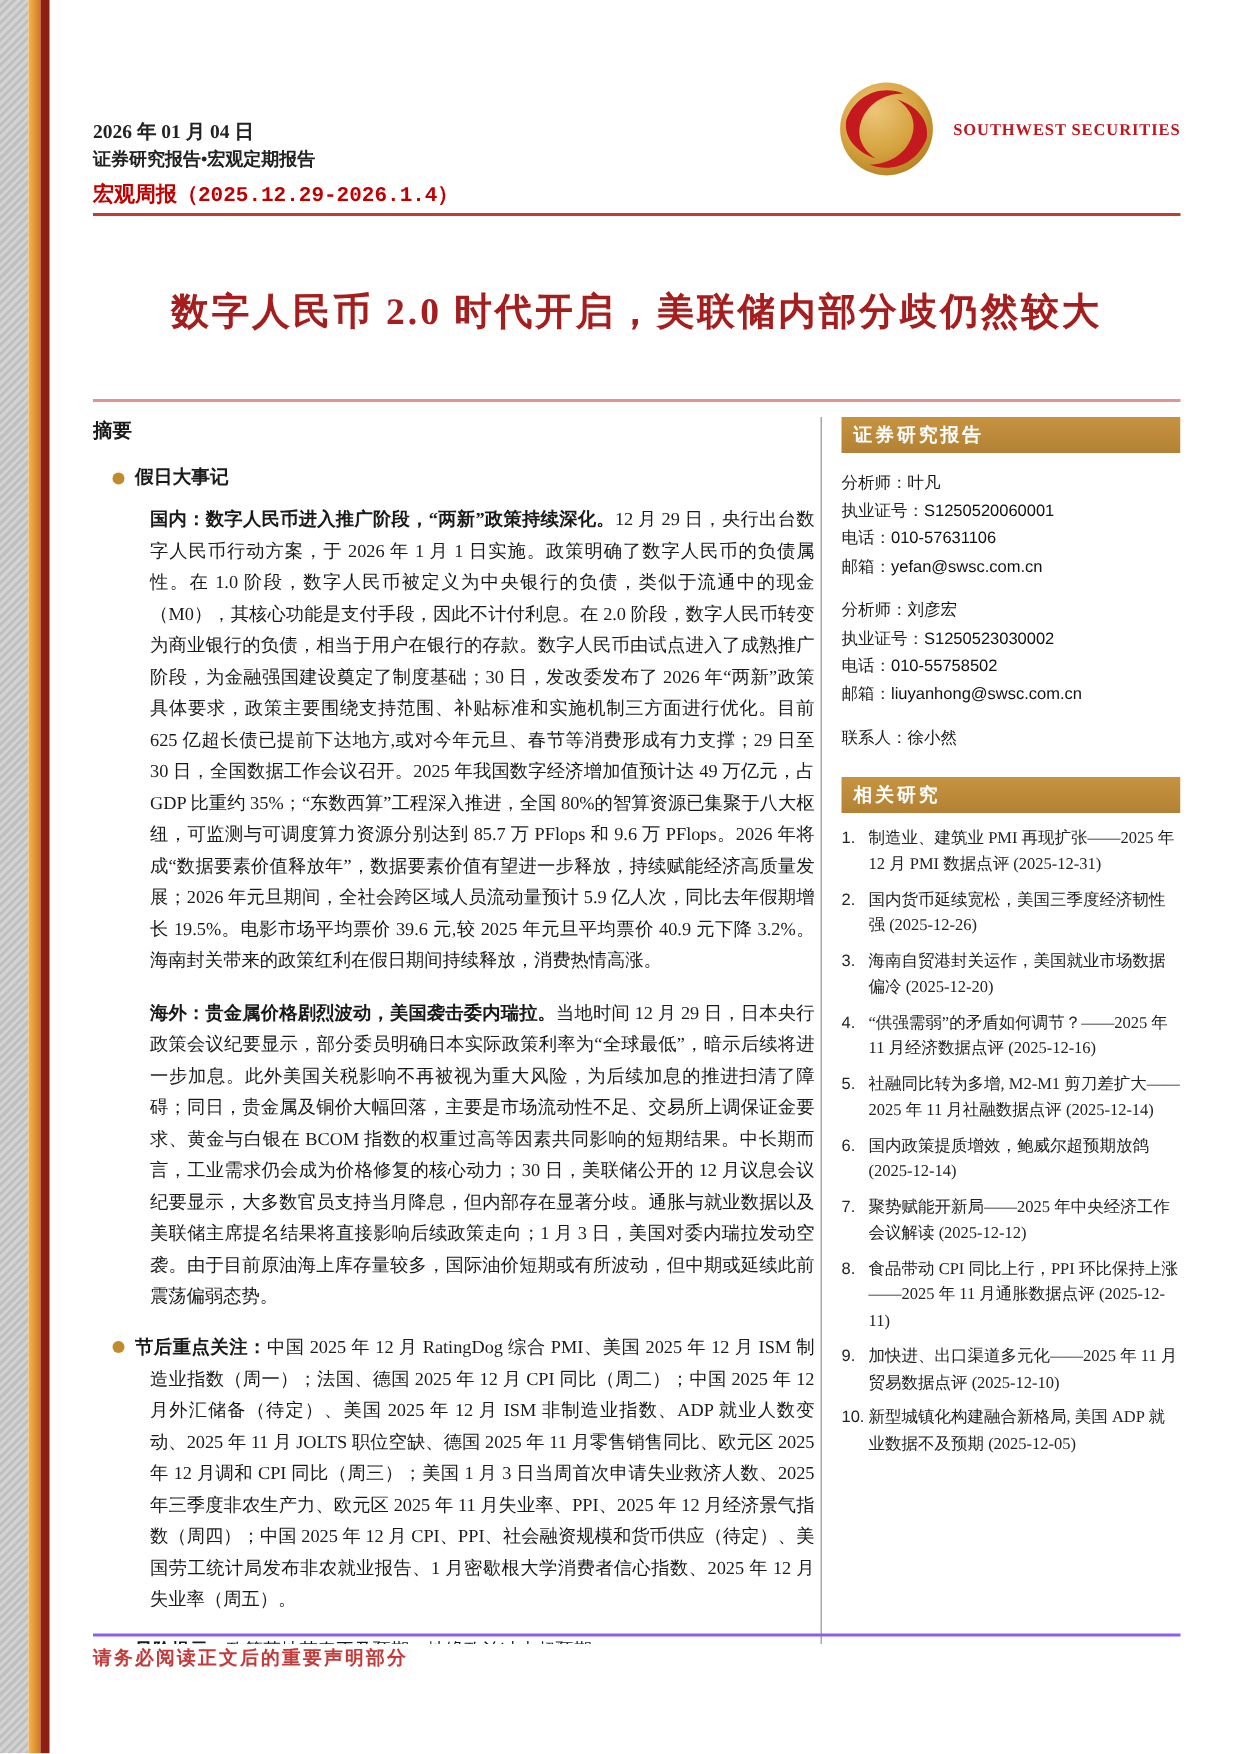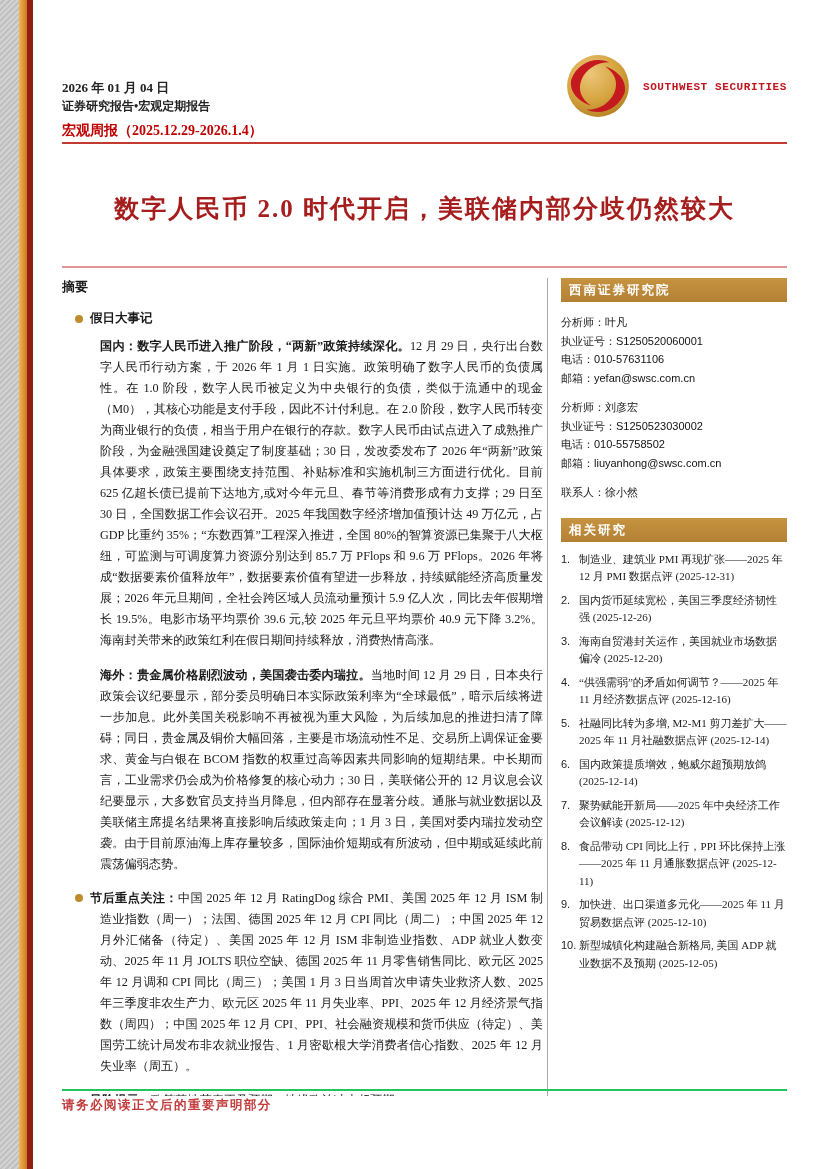--- a/index.html
+++ b/index.html
@@ -17,27 +17,27 @@
   .lb-orange { position:absolute; left:19px; top:0; bottom:0; width:8px;
     background:linear-gradient(to right,#f4b452,#d0791f); }
   .lb-red { position:absolute; left:27px; top:0; bottom:0; width:6px; background:#8e1f12; }
 
   .content { position:absolute; left:62px; top:0; width:725px; }
 
   
   .hdr { position:relative; height:142px; padding-top:79px; }
   .hdr-date { font-size:13px; font-weight:bold; line-height:17px; color:#222; }
   .hdr-cat  { font-size:12px; font-weight:bold; line-height:17px; margin-top:2px; color:#222; }
-  .hdr-period { font-size:14px; font-weight:bold; line-height:20px; margin-top:6px; color:#c00000; }
+  .hdr-period { font-size:14px; font-weight:bold; line-height:20px; margin-top:6px; color:#c00000;font-family:Liberation Mono, monospace; }
   .logo { position:absolute; right:0; top:53px; display:flex; align-items:center; }
   .logo-sphere { width:66px; height:66px; }
   .logo-txt { margin-left:12px; }
   .logo-cn { font-size:29px; line-height:36px; font-weight:bold; color:#c0161f; letter-spacing:7px; white-space:nowrap; }
   .logo-en { font-size:11px; line-height:14px; font-weight:bold; color:#c0161f; letter-spacing:0.6px; margin-top:2px;
-    font-family:Liberation Mono, monospace; }
+    font-family:Liberation Serif, serif; }
   .hdr-rule { border-top:2px solid #c33a33; }
 
   
   .title { margin-top:48px; font-size:25px; line-height:34px; font-weight:bold;
     color:#a61d1d; text-align:center; letter-spacing:2px; }
   .title-rule { margin-top:40px; border-top:2px solid #e09595; }
 
   
   .cols { display:flex; margin-top:10px; height:818px; overflow:hidden; }
   .main-col { width:481px; font-size:12.2px; line-height:21px; text-align:justify; }
@@ -59,21 +59,21 @@
   .side-head.related { margin-top:16px; }
   .person { margin-top:11px; font-size:11px; line-height:18.5px; color:#222; }
   .pline .pv { color:#111; }
   .related-list { margin-top:9px; font-size:11px; line-height:17.5px; color:#222; }
   .rel-item { display:flex; margin-bottom:6px; }
   .rel-no { width:18px; flex-shrink:0; font-family:"Liberation Sans","DejaVu Sans",sans-serif; }
   .rel-text { flex:1; }
 
   
   .footer { position:absolute; left:62px; width:725px; top:1089px;
-    border-top:2px solid #22c55e; padding-top:6px; }
+    border-top:2px solid #8b5cf6; padding-top:6px; }
   .footer-text { color:#c23b3b; font-size:12.5px; font-weight:bold; letter-spacing:1.5px; }
 </style>
 </head>
 <body>
 
 <div class="page">
 
   <div class="leftbar">
     <div class="lb-grey"></div>
     <div class="lb-orange"></div>
@@ -128,21 +128,21 @@
           <p class="hang"><b>节后重点关注：</b><span>中国 2025 年 12 月 RatingDog 综合 PMI、美国 2025 年 12 月 ISM 制造业指数（周一）；法国、德国 2025 年 12 月 CPI 同比（周二）；中国 2025 年 12 月外汇储备（待定）、美国 2025 年 12 月 ISM 非制造业指数、ADP 就业人数变动、2025 年 11 月 JOLTS 职位空缺、德国 2025 年 11 月零售销售同比、欧元区 2025 年 12 月调和 CPI 同比（周三）；美国 1 月 3 日当周首次申请失业救济人数、2025 年三季度非农生产力、欧元区 2025 年 11 月失业率、PPI、2025 年 12 月经济景气指数（周四）；中国 2025 年 12 月 CPI、PPI、社会融资规模和货币供应（待定）、美国劳工统计局发布非农就业报告、1 月密歇根大学消费者信心指数、2025 年 12 月失业率（周五）。</span></p>
         </div>
 
         <div class="bullet-sec">
 
           <p class="hang"><b>风险提示：</b><span>政策落地节奏不及预期，地缘政治冲击超预期。</span></p>
         </div>
       </div>
 
       <aside class="side-col">
-        <div class="side-head">西南证券研究院</div>
+        <div class="side-head">证券研究报告</div>
 
         <div class="person">
           <div class="pline"><span class="pl">分析师：</span><span class="pv">叶凡</span></div>
           <div class="pline"><span class="pl">执业证号：</span><span class="pv sans">S1250520060001</span></div>
           <div class="pline"><span class="pl">电话：</span><span class="pv sans">010-57631106</span></div>
           <div class="pline"><span class="pl">邮箱：</span><span class="pv sans">yefan@swsc.com.cn</span></div>
         </div>
 
         <div class="person">
           <div class="pline"><span class="pl">分析师：</span><span class="pv">刘彦宏</span></div>

